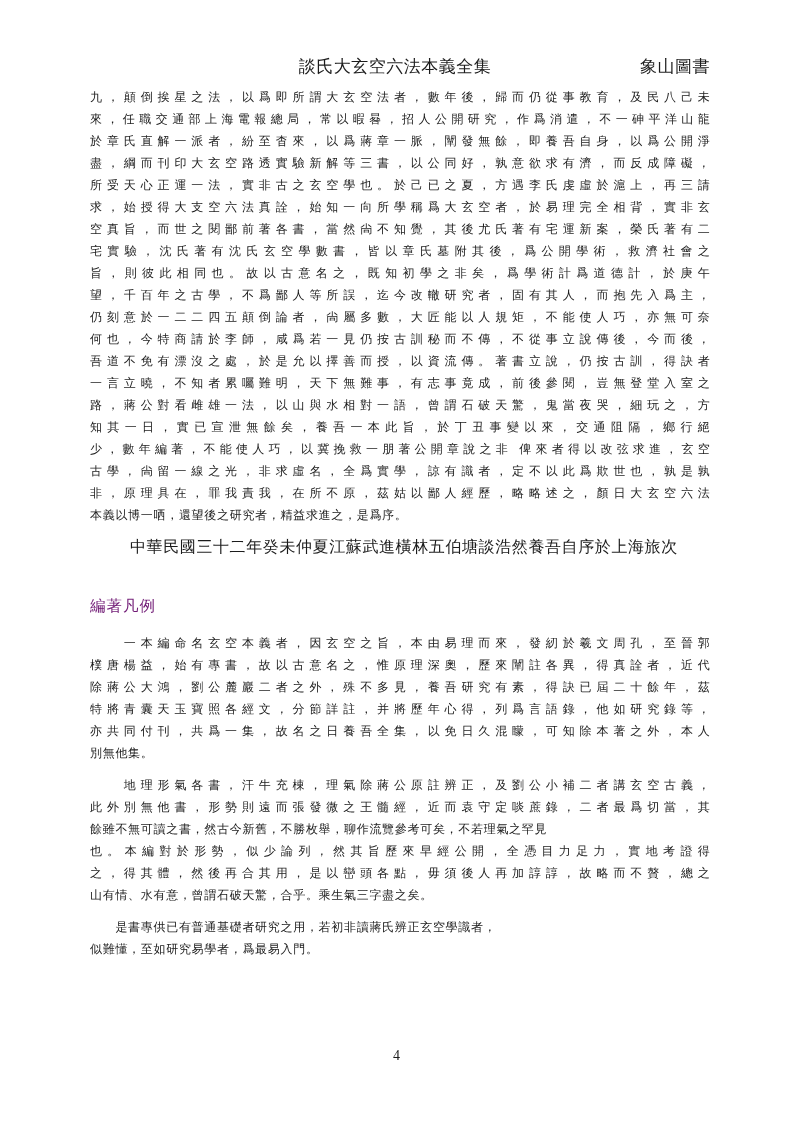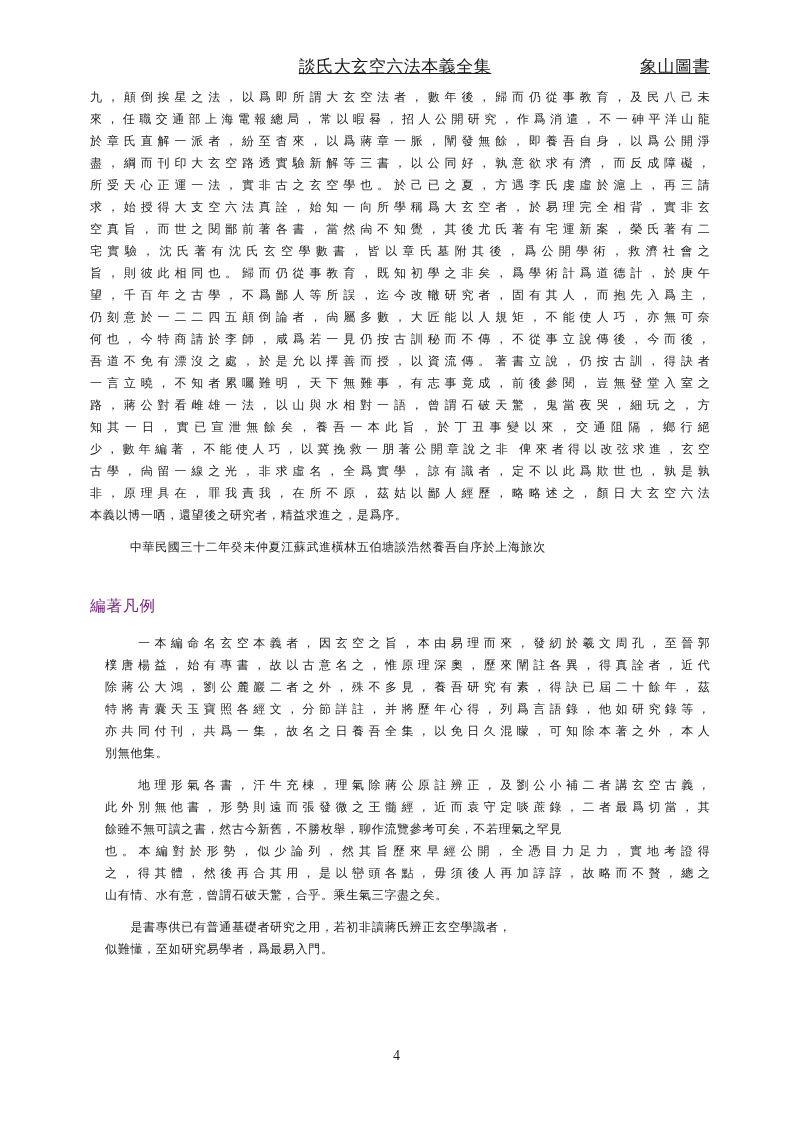--- a/index.html
+++ b/index.html
@@ -7,50 +7,50 @@
     position:relative;
     width:793px;height:1122px;
     margin:0 auto;
     background:#ffffff;
     box-sizing:border-box;
     padding:57px 83px 0 90px;
     font-family:"Liberation Serif","DejaVu Serif",serif;
     color:#1c1c1c;
     overflow:hidden;
   }
-  header{display:flex;align-items:center;font-size:17px;line-height:20px;text-decoration:underline;}
+  header{display:flex;align-items:center;font-size:17px;line-height:20px;}
   .header-title{flex:1;text-align:center;padding-left:60px;letter-spacing:0.5px;}
   .header-publisher{text-align:right;letter-spacing:0.5px;}
   main{margin-top:9px;}
   .textblock{font-size:12px;line-height:22px;}
   .line{
     text-align:justify;
     text-align-last:justify;
     height:22px;overflow:hidden;
     letter-spacing:0.2px;
   }
   .line.end{
     text-align:left;
     text-align-last:left;
     letter-spacing:0.7px;
   }
   .dateline{
     margin-top:10px;
     padding-left:40px;
-    font-size:12px;line-height:22px;
+    font-size:16px;line-height:22px;
     letter-spacing:0.6px;
   }
   .section-heading{
     margin:38px 0 0 0;
     font-size:15.5px;line-height:20px;
     font-weight:normal;
     color:#701a75;
     letter-spacing:1px;
   }
-  .para{margin-top:16px;margin-left:15px;}
+  .para{margin-top:16px;}
   .para + .para{margin-top:10px;}
   .para-last{margin-top:26px;}
   footer{position:absolute;left:0;bottom:58px;width:793px;text-align:center;}
   .page-number{font-size:14px;color:#1c1c1c;}
 </style>
 </head>
 <body>
 
 <div class="page">
 
@@ -64,21 +64,21 @@
     <section>
       <div class="textblock">
           <div class="line">九，顛倒挨星之法，以爲即所謂大玄空法者，數年後，歸而仍從事教育，及民八己未</div>
           <div class="line">來，任職交通部上海電報總局，常以暇晷，招人公開研究，作爲消遣，不一砷平洋山龍</div>
           <div class="line">於章氏直解一派者，紛至杳來，以爲蔣章一脈，闡發無餘，即養吾自身，以爲公開淨</div>
           <div class="line">盡，綱而刊印大玄空路透實驗新解等三書，以公同好，孰意欲求有濟，而反成障礙，</div>
           <div class="line">所受天心正運一法，實非古之玄空學也。於己已之夏，方遇李氏虔虛於滬上，再三請</div>
           <div class="line">求，始授得大支空六法真詮，始知一向所學稱爲大玄空者，於易理完全相背，實非玄</div>
           <div class="line">空真旨，而世之閱鄙前著各書，當然尙不知覺，其後尤氏著有宅運新案，榮氏著有二</div>
           <div class="line">宅實驗，沈氏著有沈氏玄空學數書，皆以章氏墓附其後，爲公開學術，救濟社會之</div>
-          <div class="line">旨，則彼此相同也。歸而仍從事教育，既知初學之非矣，爲學術計爲道德計，於庚午</div>
+          <div class="line">旨，則彼此相同也。故以古意名之，既知初學之非矣，爲學術計爲道德計，於庚午</div>
           <div class="line">望，千百年之古學，不爲鄙人等所誤，迄今改轍研究者，固有其人，而抱先入爲主，</div>
           <div class="line">仍刻意於一二二四五顛倒論者，尙屬多數，大匠能以人規矩，不能使人巧，亦無可奈</div>
           <div class="line">何也，今特商請於李師，咸爲若一見仍按古訓秘而不傳，不從事立說傳後，今而後，</div>
           <div class="line">吾道不免有漂沒之處，於是允以擇善而授，以資流傳。著書立說，仍按古訓，得訣者</div>
           <div class="line">一言立曉，不知者累囑難明，天下無難事，有志事竟成，前後參閱，豈無登堂入室之</div>
           <div class="line">路，蔣公對看雌雄一法，以山與水相對一語，曾謂石破天驚，鬼當夜哭，細玩之，方</div>
           <div class="line">知其一日，實已宣泄無餘矣，養吾一本此旨，於丁丑事變以來，交通阻隔，鄉行絕</div>
           <div class="line">少，數年編著，不能使人巧，以冀挽救一朋著公開章說之非 俾來者得以改弦求進，玄空</div>
           <div class="line">古學，尙留一線之光，非求虛名，全爲實學，諒有識者，定不以此爲欺世也，孰是孰</div>
           <div class="line">非，原理具在，罪我責我，在所不原，茲姑以鄙人經歷，略略述之，顏日大玄空六法</div>

